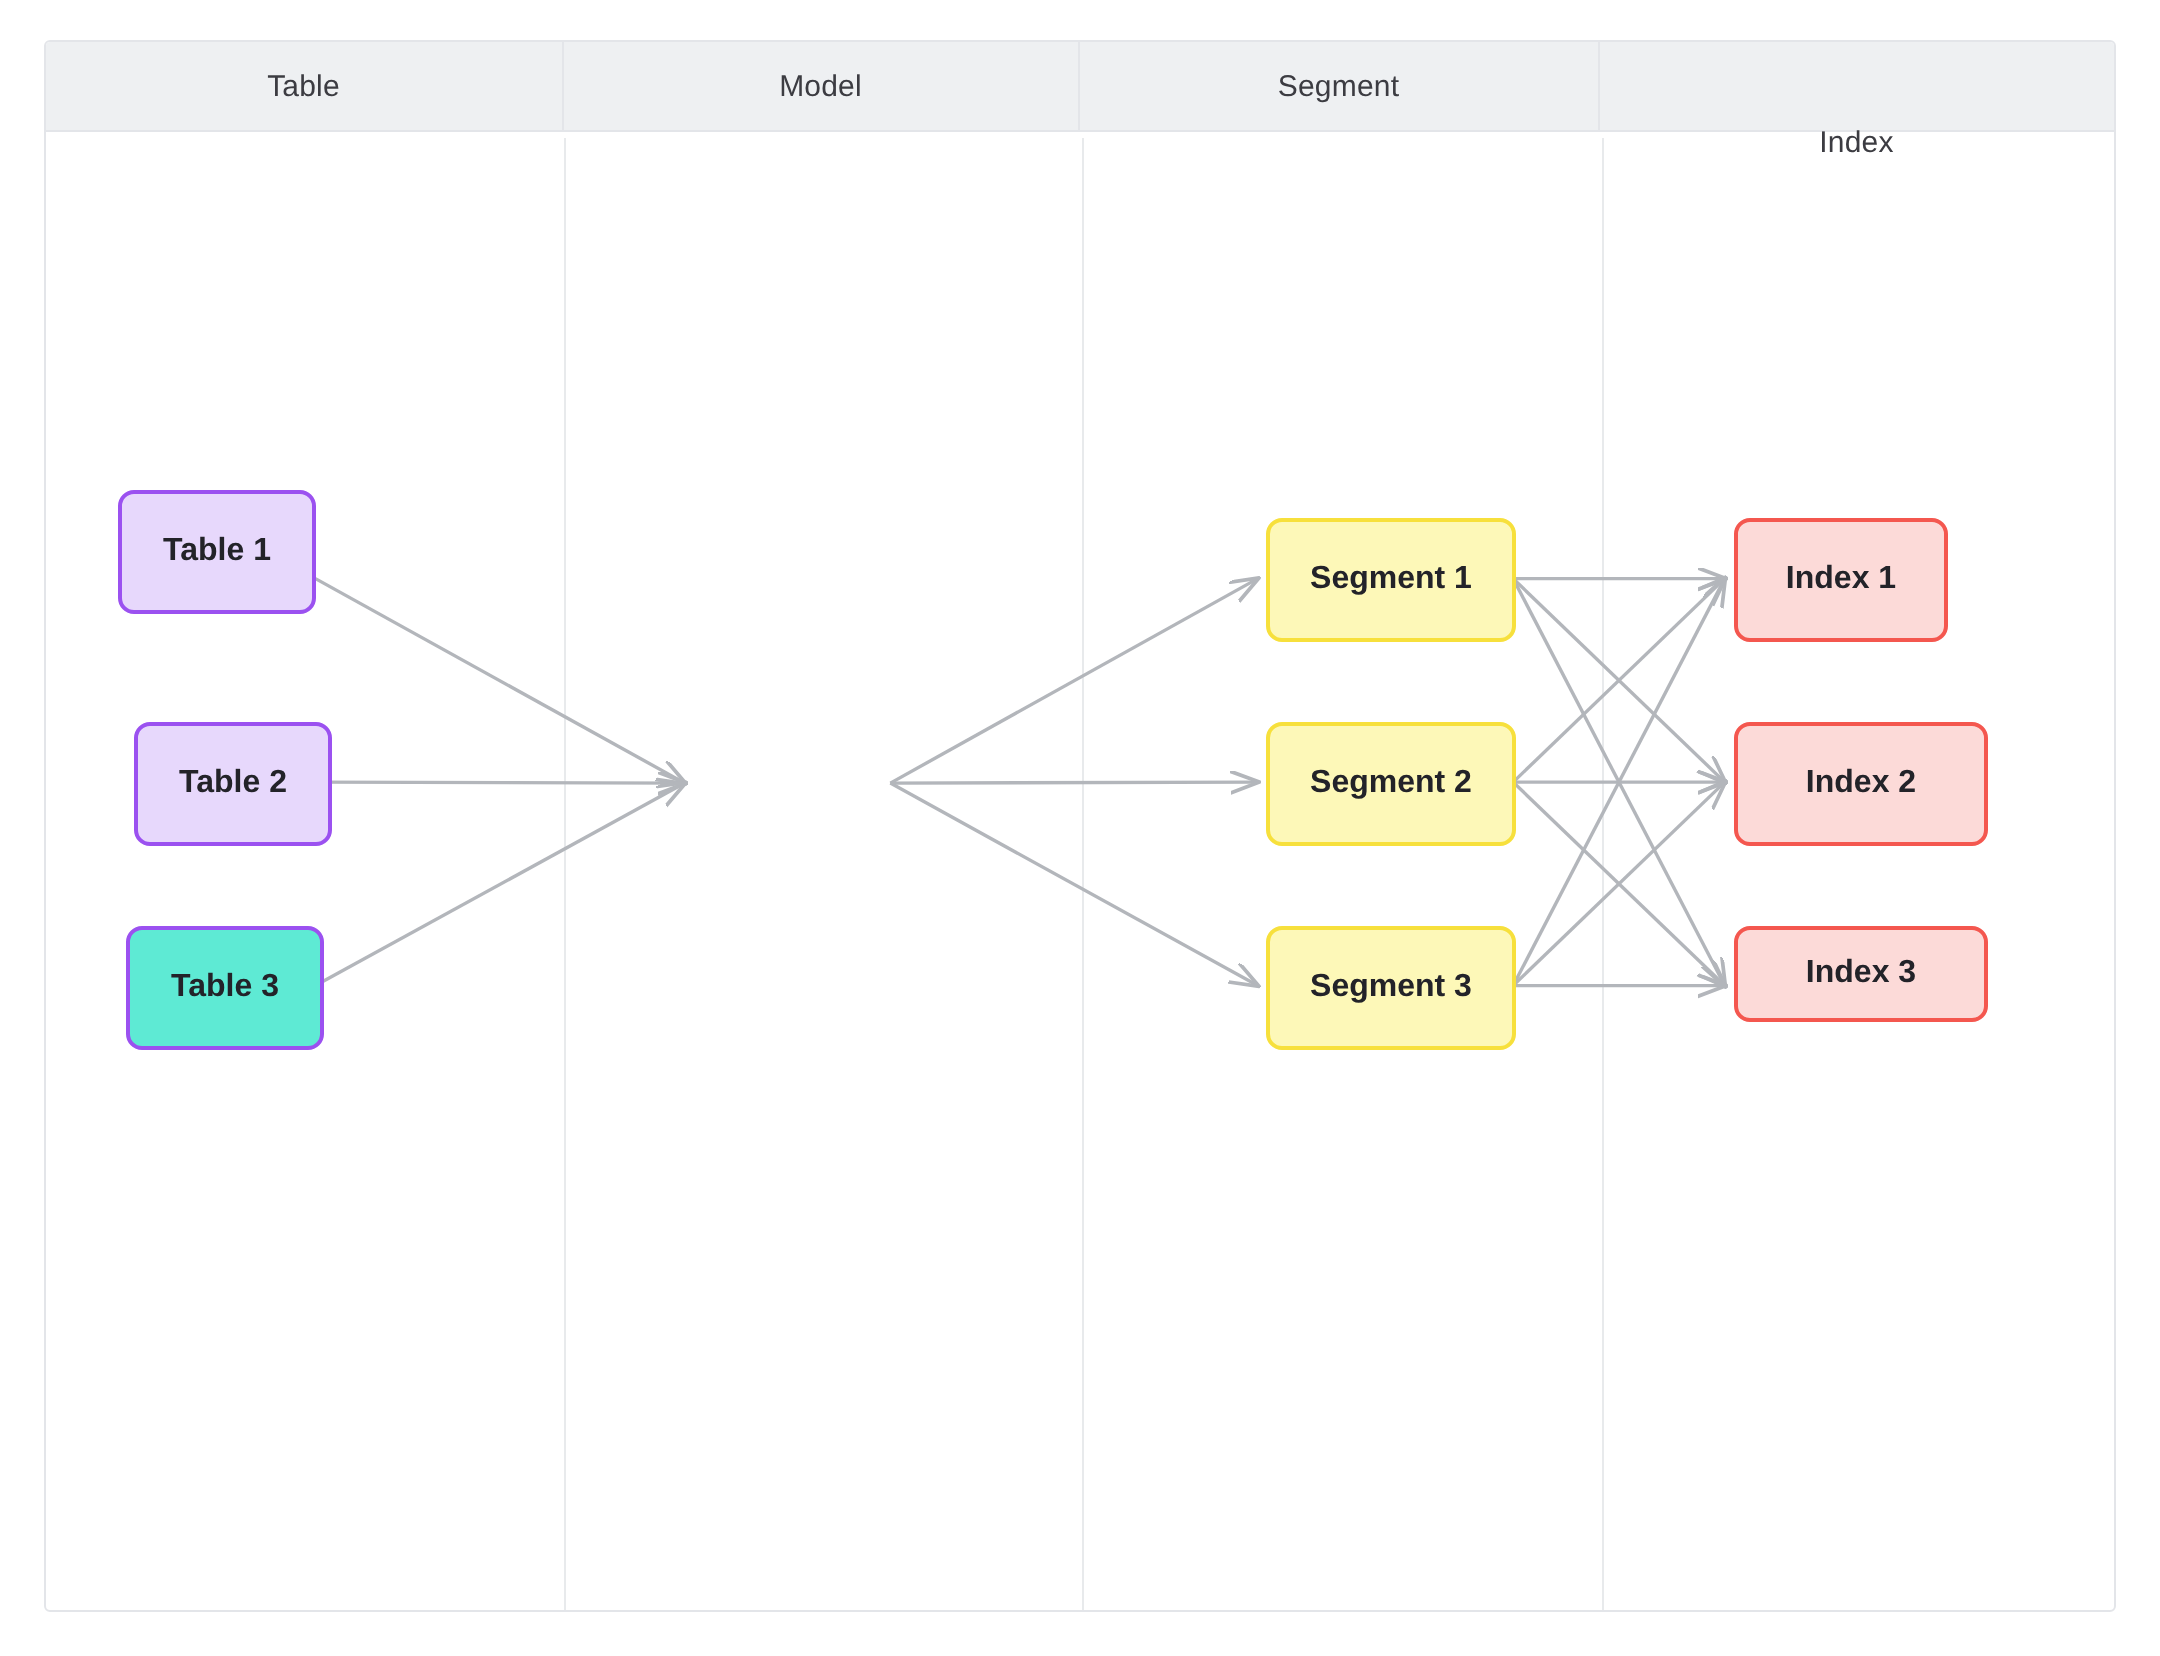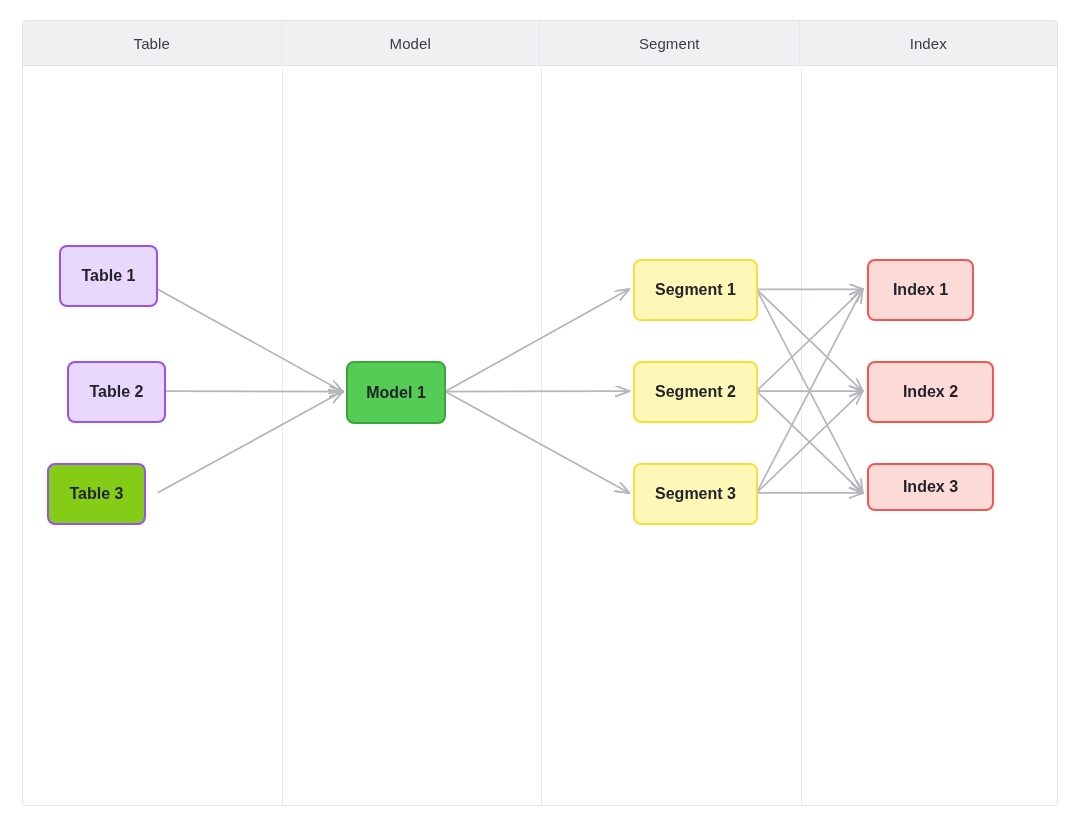--- a/index.html
+++ b/index.html
@@ -41,21 +41,21 @@
     display: flex;
     align-items: center;
     justify-content: center;
     font-size: 15px;
     color: #3c3c42;
     font-weight: 400;
     height: 100%;
     border-right: 1px solid #e3e5e9;
     letter-spacing: .1px;
   }
-  .header-cell:last-child { border-right: none; }
+  .header-cell:last-child { border-right: none; margin-top: 28px; }
   #col-lines {
     position: absolute;
     left: 0;
     top: 48px;
     width: 100%;
     height: calc(100% - 48px);
     pointer-events: none;
   }
   .col-line {
     position: absolute;
@@ -144,25 +144,22 @@
         </g>
     </svg>
 
     <div id="node-layer">
         <div class="node" style="left: 36px; top: 224px; width: 99px; height: 62px; background: rgb(231, 216, 252); border-color: rgb(155, 81, 240); color: rgb(35, 35, 41);">
           <span>Table 1</span>
         </div>
         <div class="node" style="left: 44px; top: 340px; width: 99px; height: 62px; background: rgb(231, 216, 252); border-color: rgb(155, 81, 240); color: rgb(35, 35, 41);">
           <span>Table 2</span>
         </div>
-        <div class="node" style="left: 24px; top: 442px; width: 99px; height: 62px; background: #84cc16; border-color: rgb(155, 81, 240); color: rgb(35, 35, 41);">
+        <div class="node" style="left: 40px; top: 442px; width: 99px; height: 62px; background: #5eead4; border-color: rgb(155, 81, 240); color: rgb(35, 35, 41);">
           <span>Table 3</span>
-        </div>
-        <div class="node" style="left: 323px; top: 340px; width: 100px; height: 63px; background: rgb(85, 204, 85); border-color: rgb(58, 166, 58); color: rgb(35, 35, 41);">
-          <span>Model 1</span>
         </div>
         <div class="node" style="left: 610px; top: 238px; width: 125px; height: 62px; background: rgb(253, 248, 184); border-color: rgb(247, 224, 60); color: rgb(35, 35, 41);">
           <span>Segment 1</span>
         </div>
         <div class="node" style="left: 610px; top: 340px; width: 125px; height: 62px; background: rgb(253, 248, 184); border-color: rgb(247, 224, 60); color: rgb(35, 35, 41);">
           <span>Segment 2</span>
         </div>
         <div class="node" style="left: 610px; top: 442px; width: 125px; height: 62px; background: rgb(253, 248, 184); border-color: rgb(247, 224, 60); color: rgb(35, 35, 41);">
           <span>Segment 3</span>
         </div>

